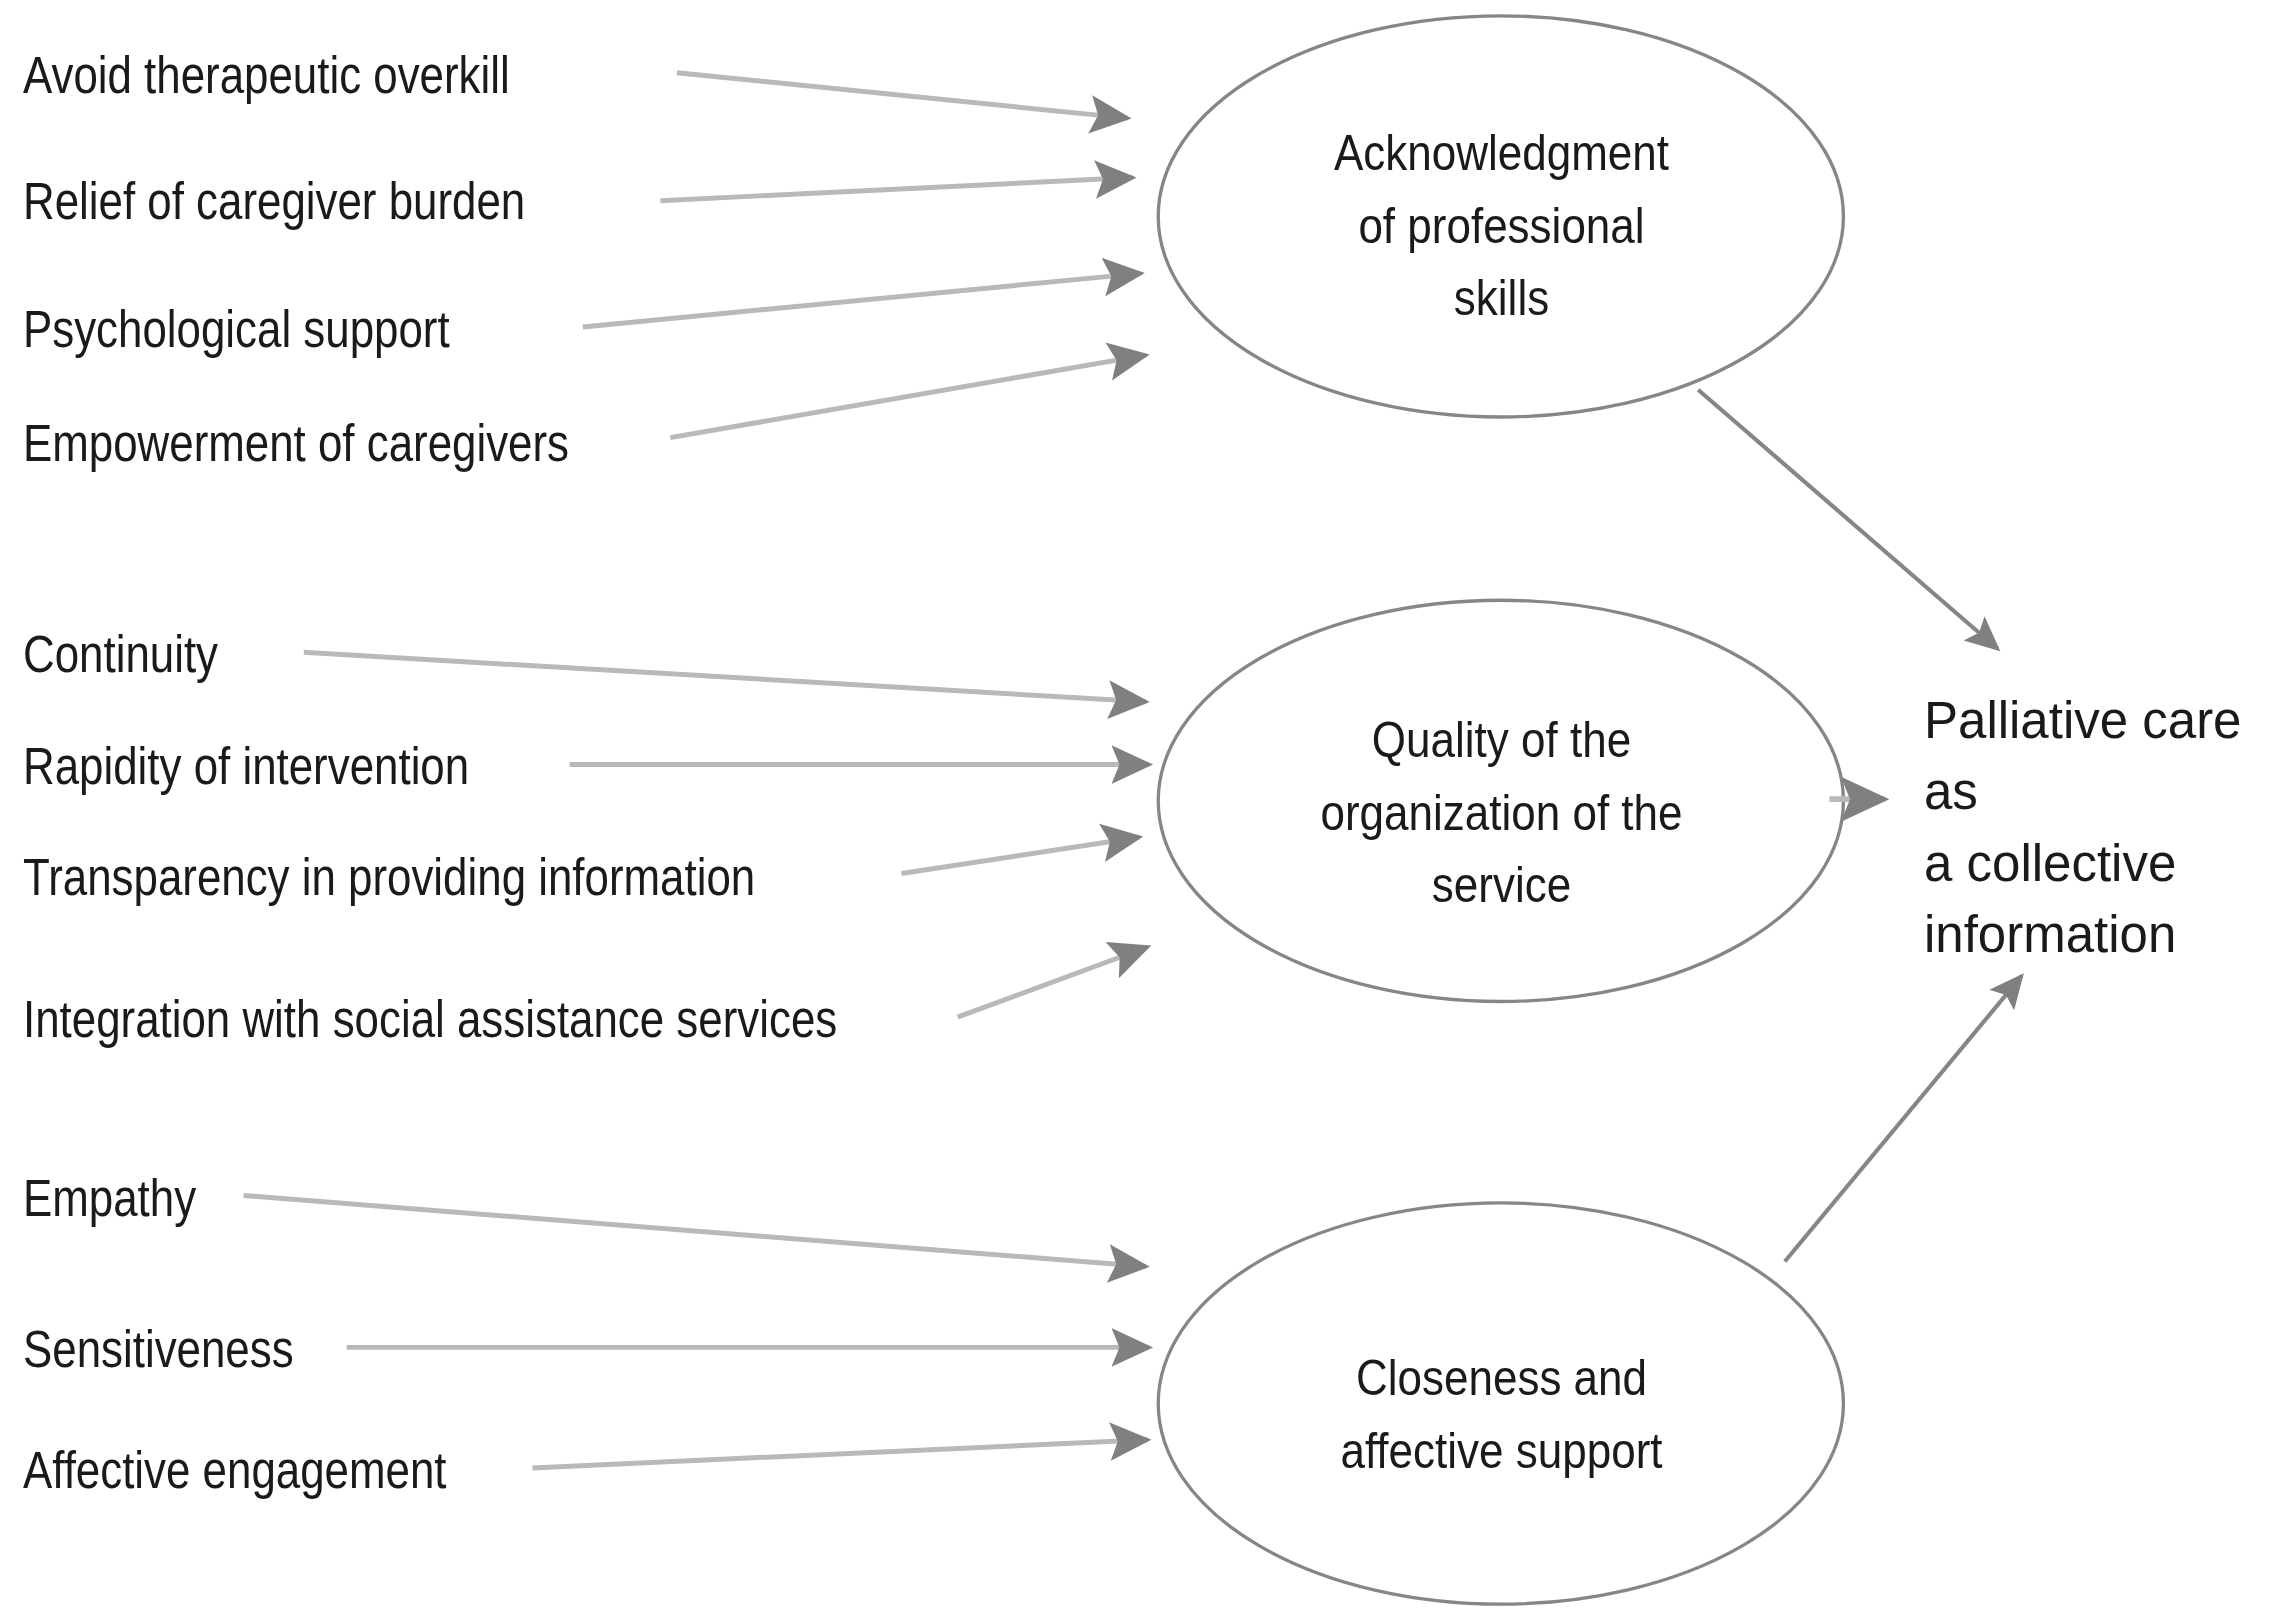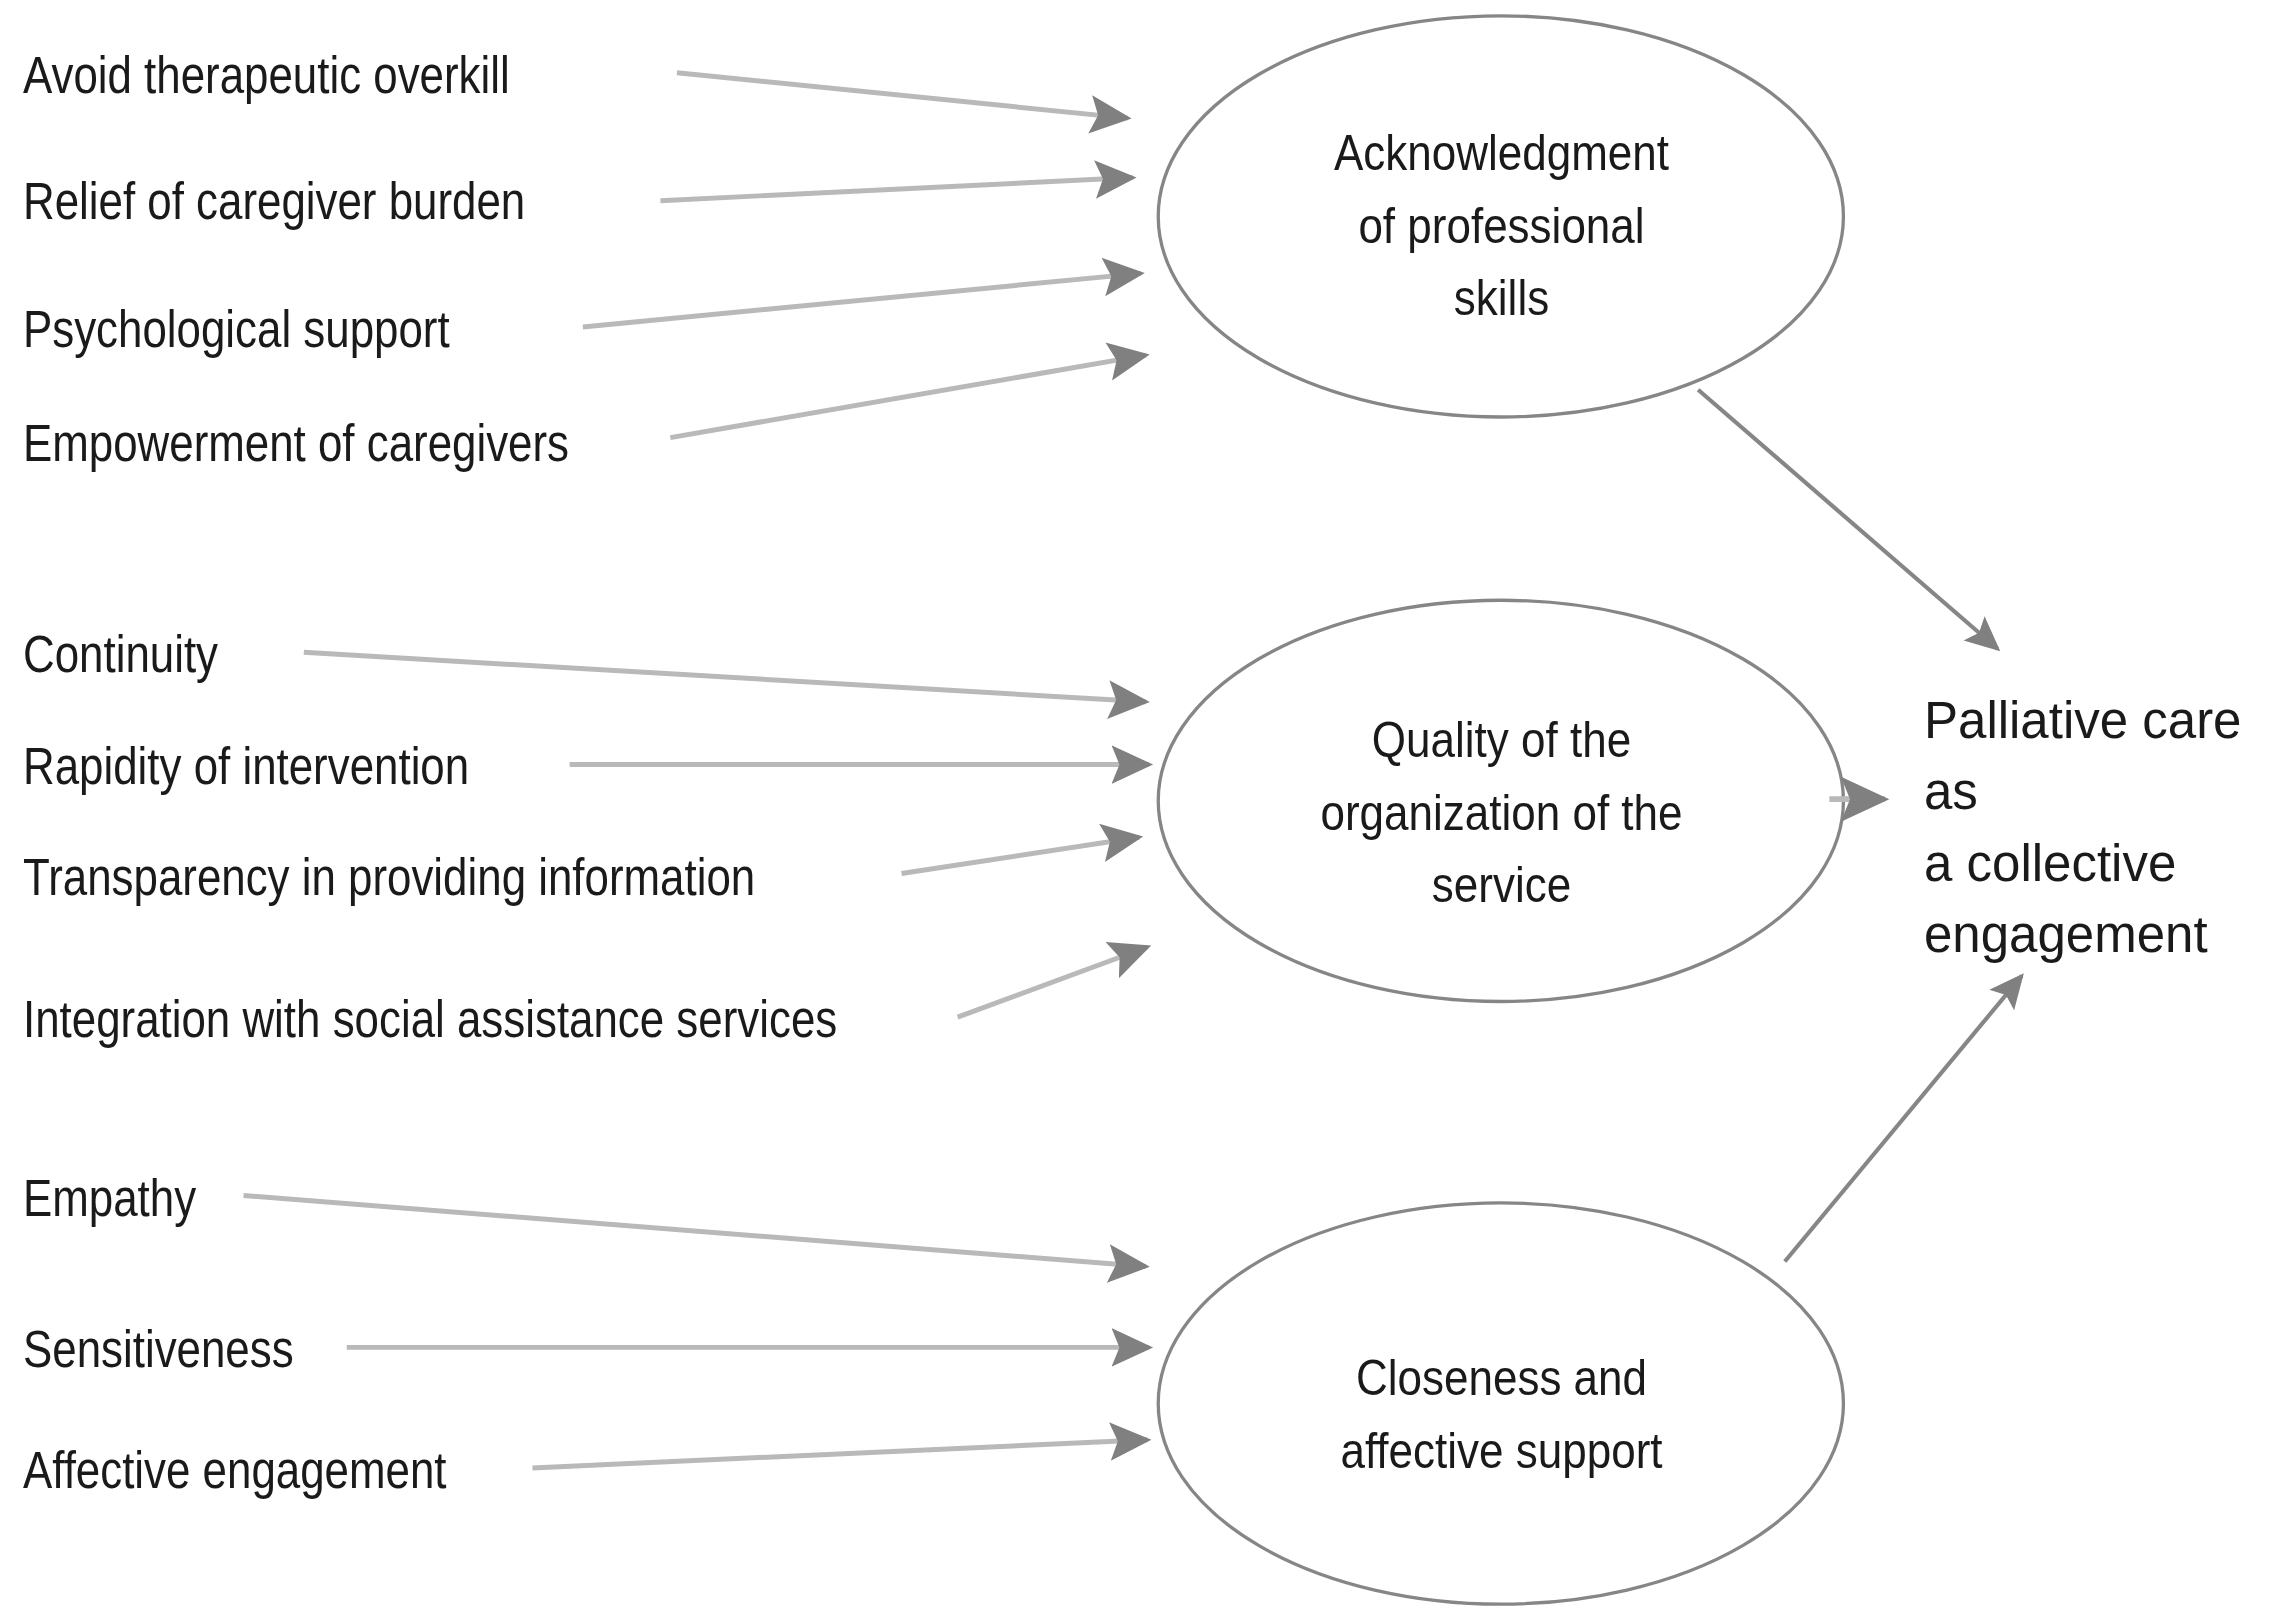--- a/index.html
+++ b/index.html
@@ -100,16 +100,16 @@
     <div>service</div>
   </div>
 
   <div class="node-text" style="left:1196px; top:1342px; width:611px;">
     <div>Closeness and</div>
     <div>affective support</div>
   </div>
 
   <div class="outcome" style="left:1924px; top:685px; width:372px;">Palliative care as
 a collective
-engagement</div>
+information</div>
 
 </div>
 
 
 </body></html>

